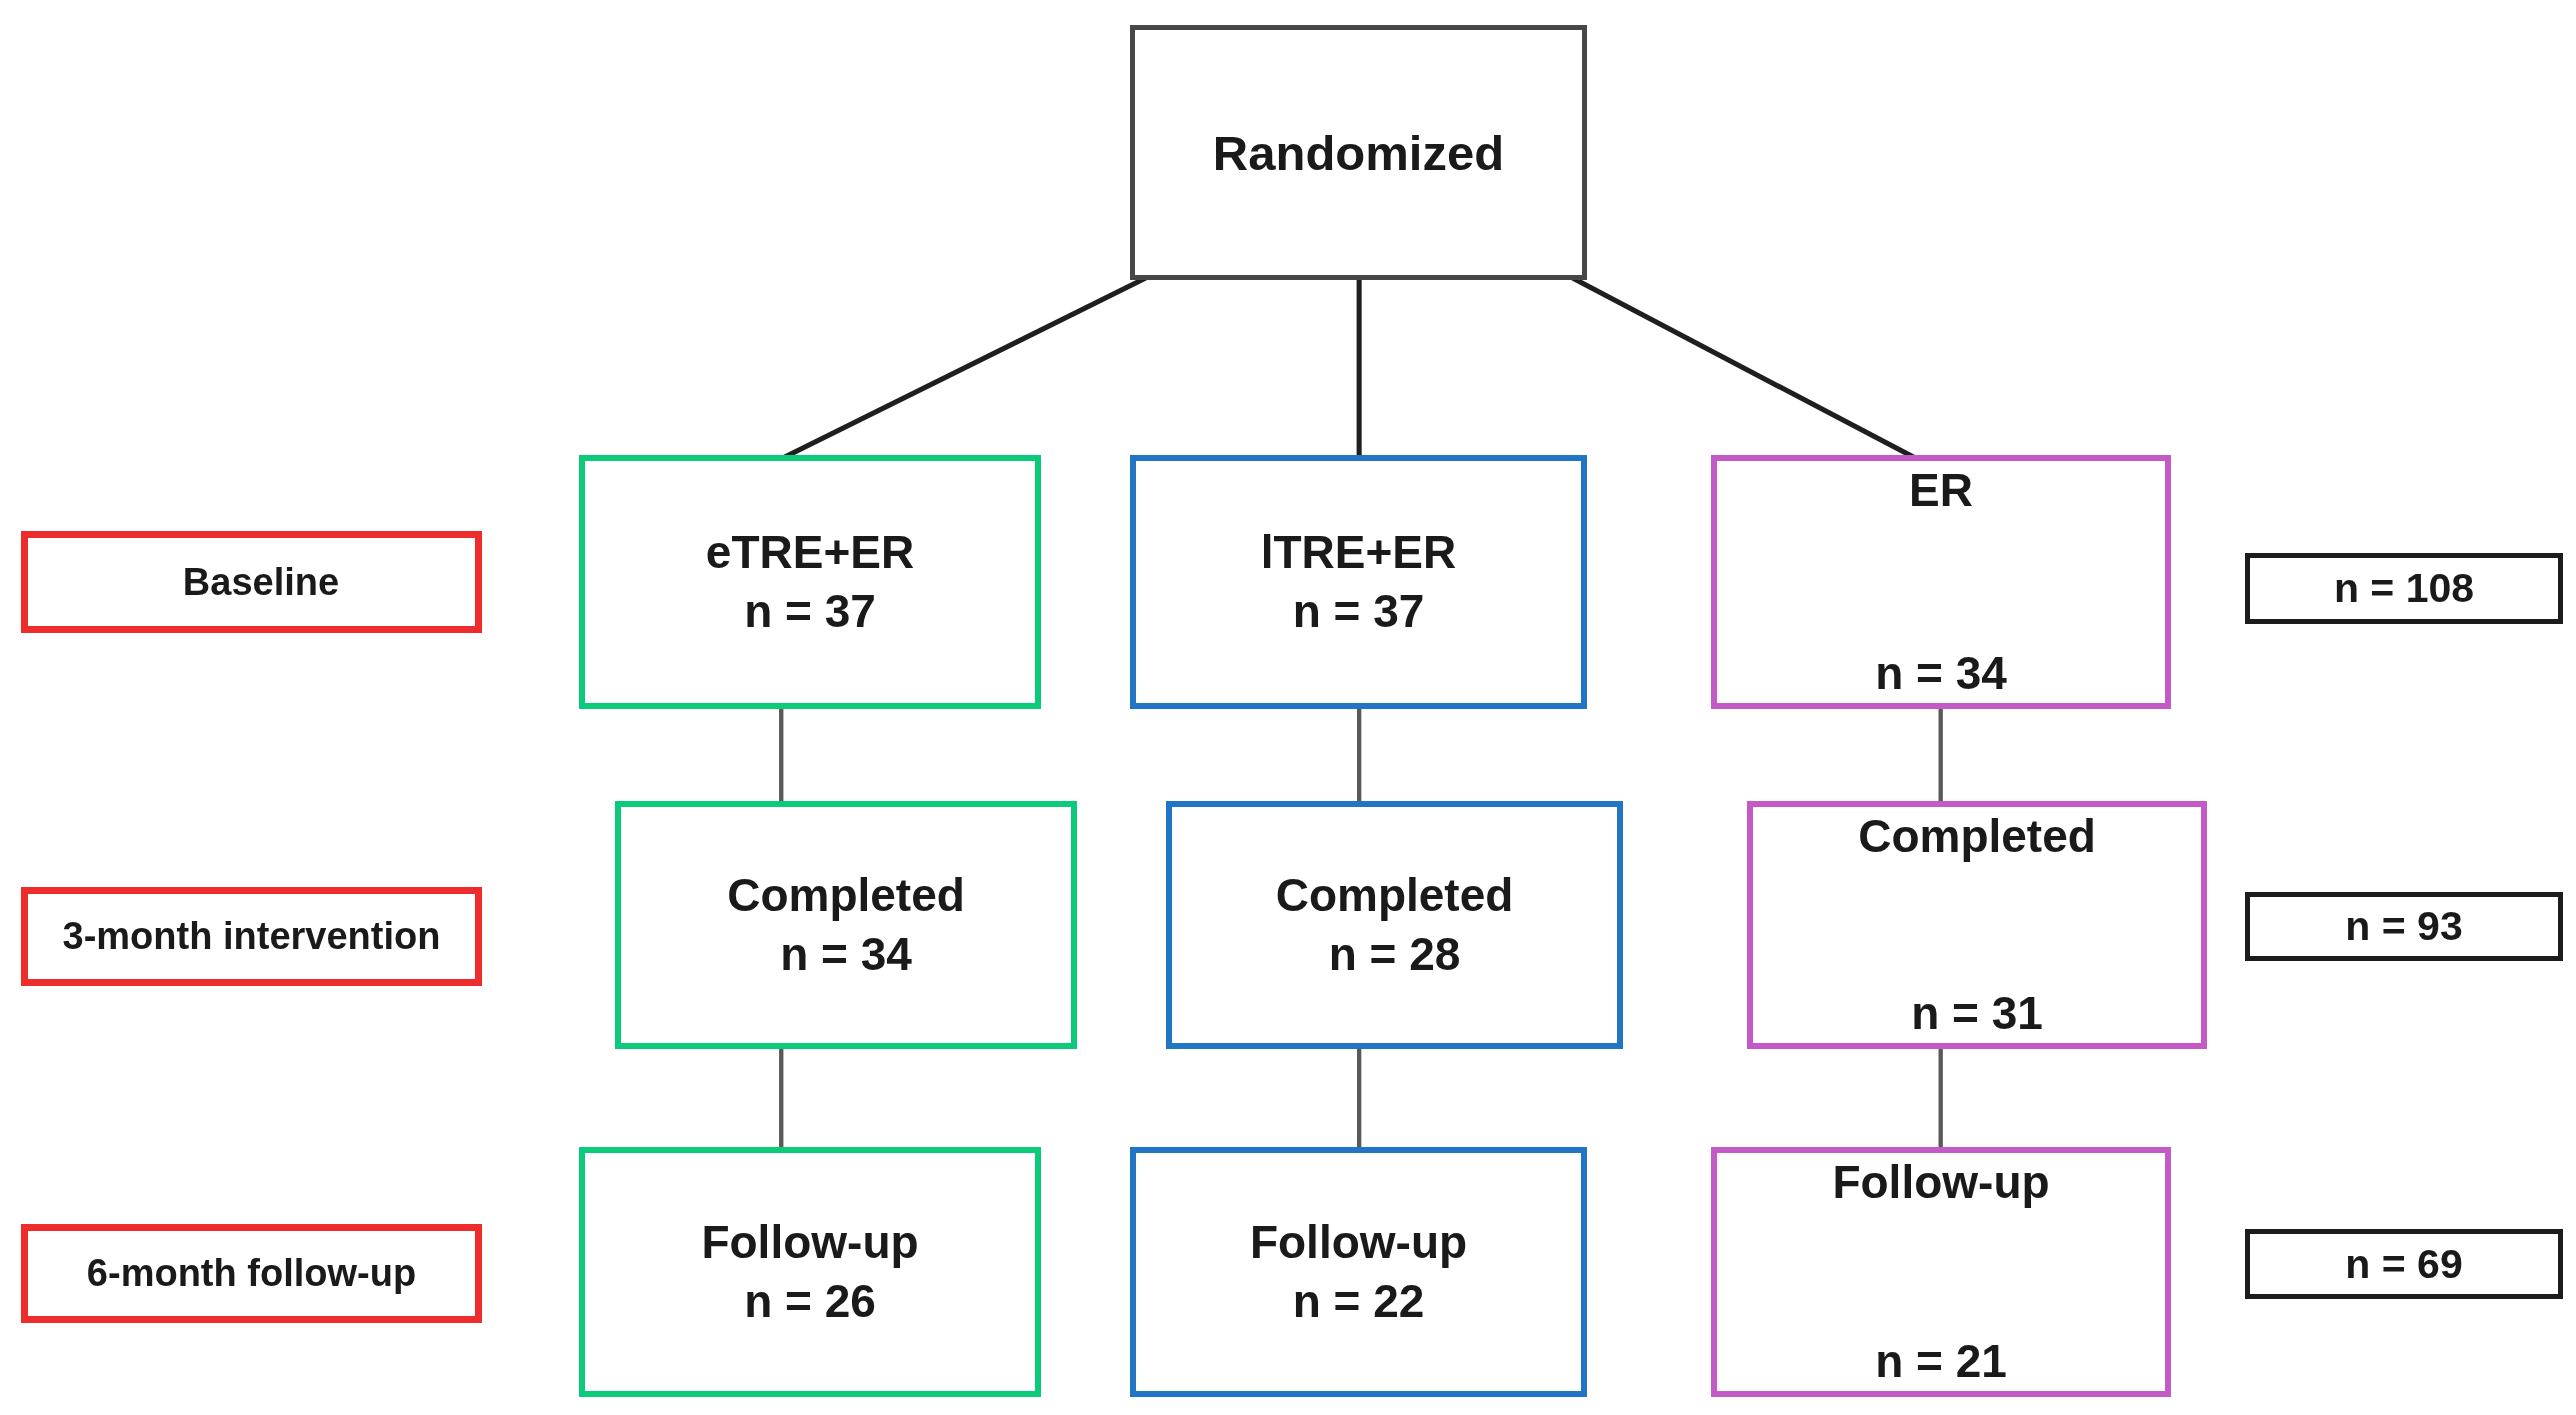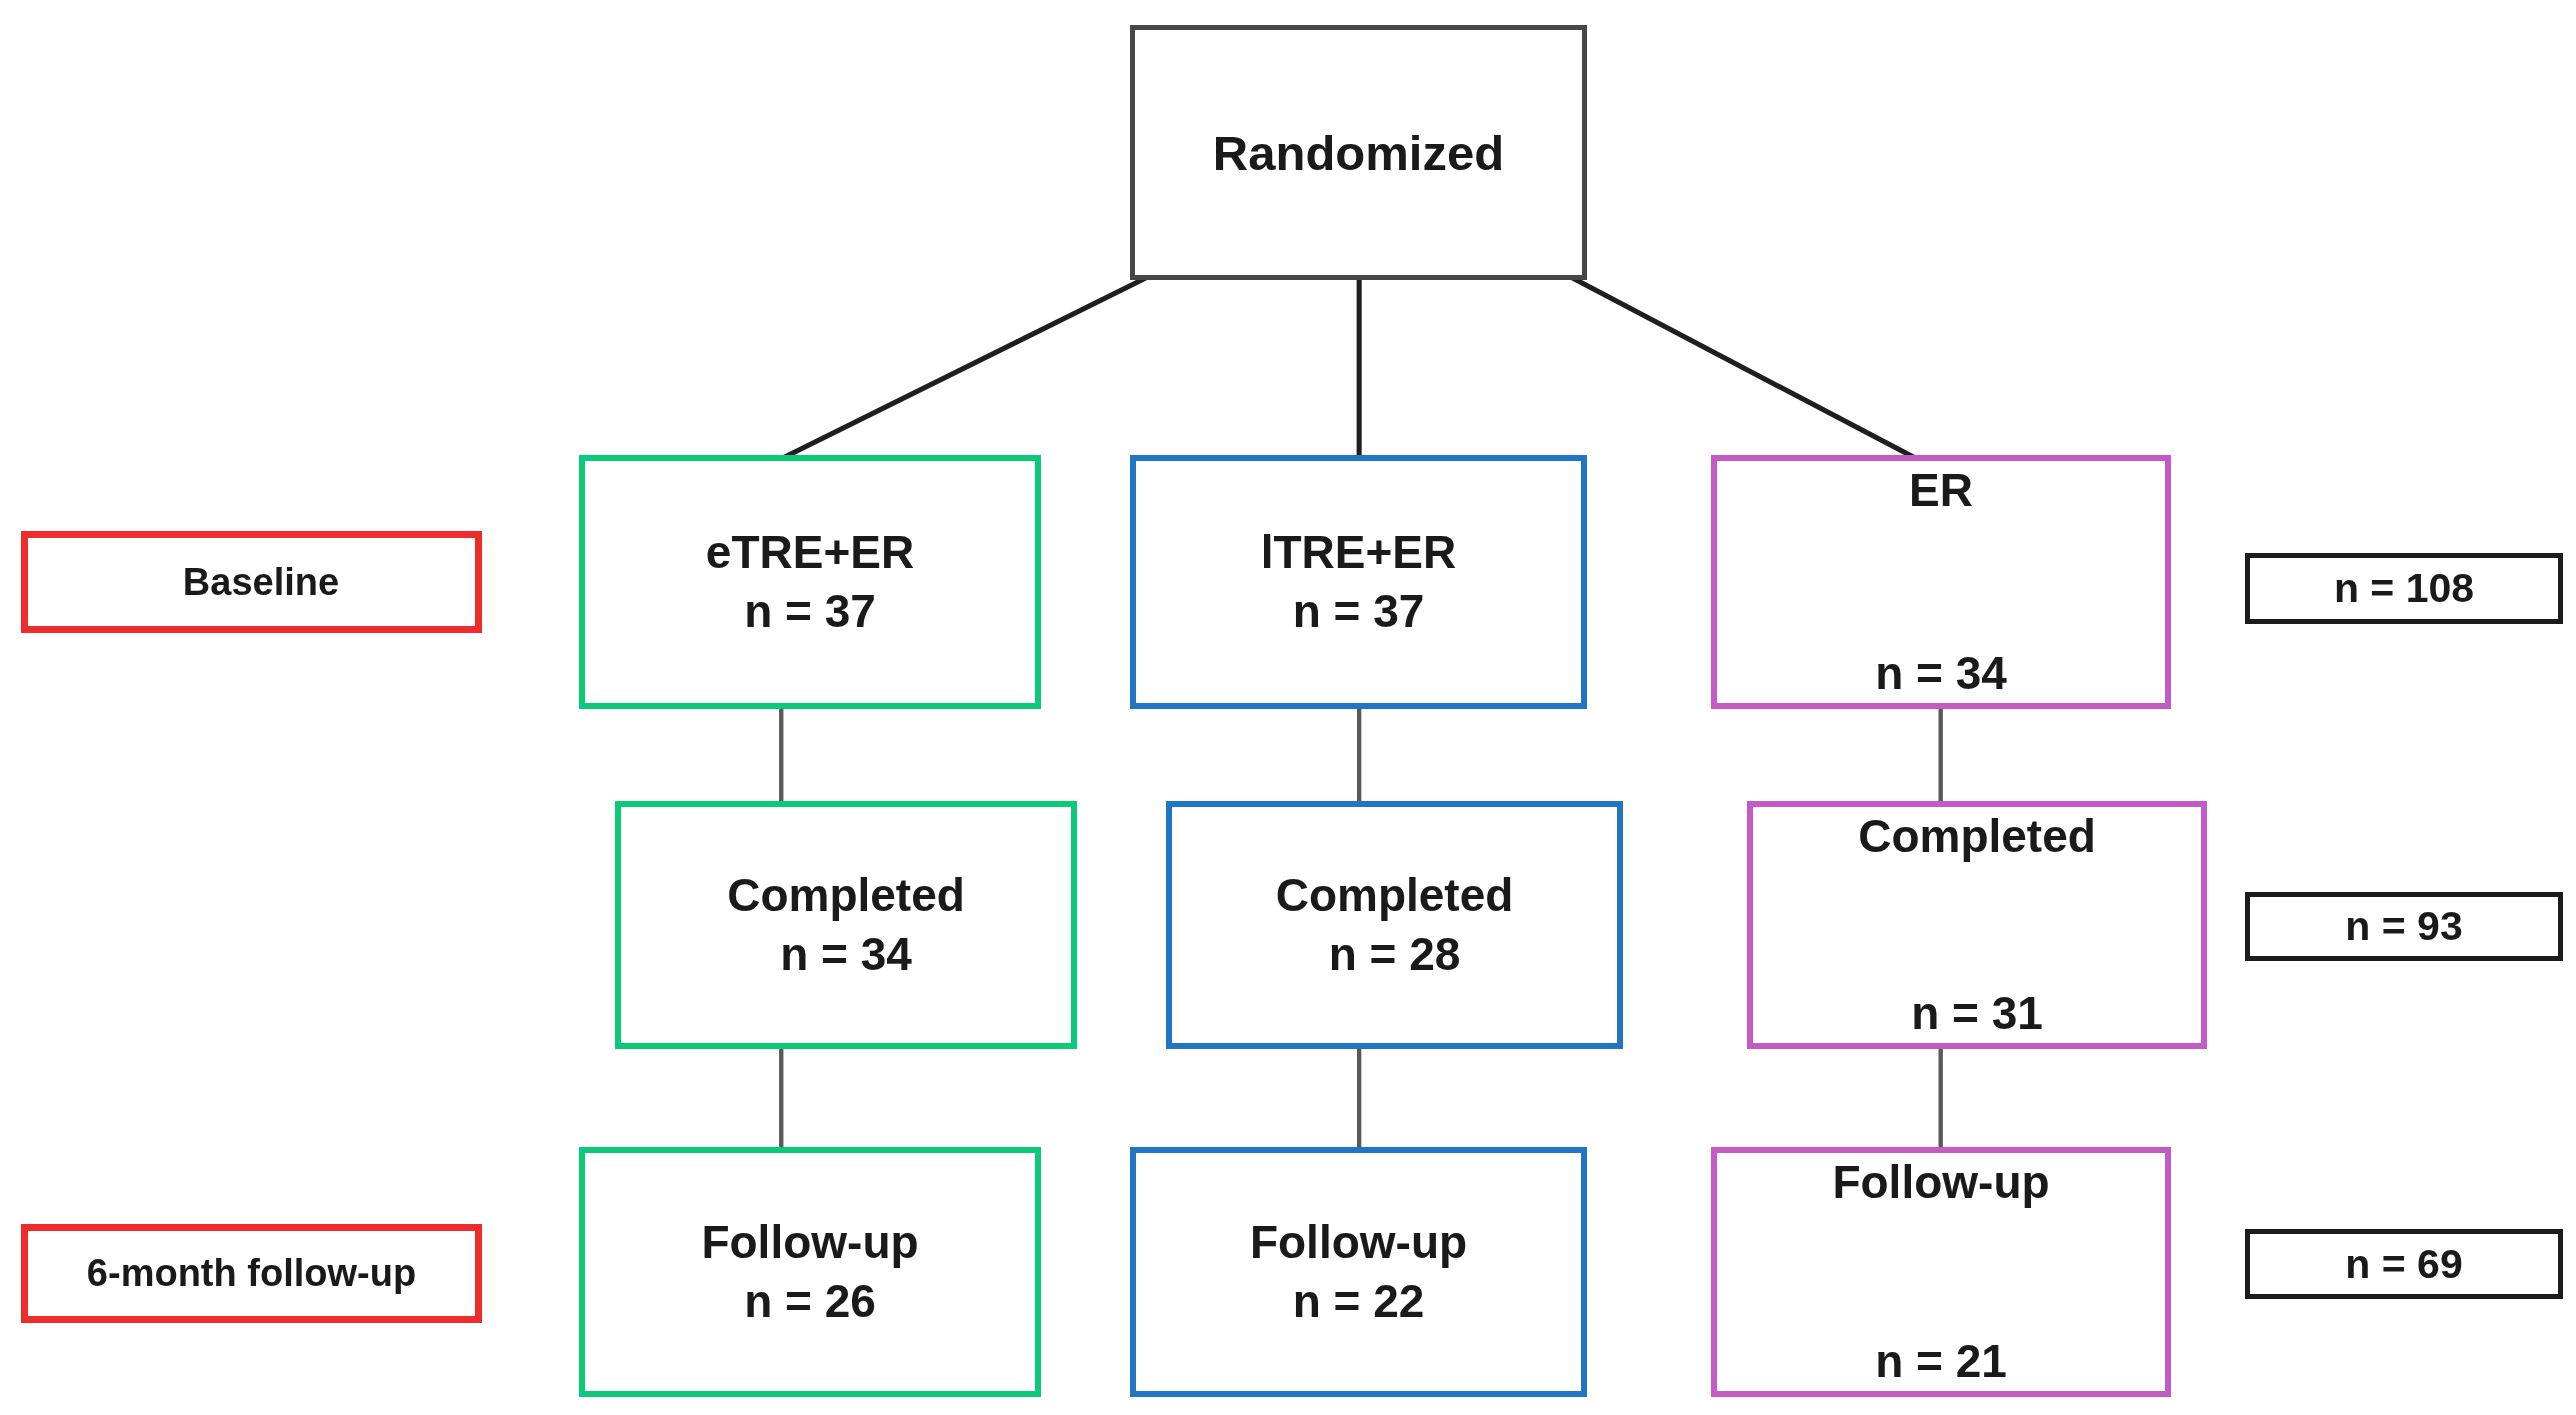--- a/index.html
+++ b/index.html
@@ -76,20 +76,23 @@
     <line x1="2673" y1="1443" x2="2673" y2="1584" stroke="#595959" stroke-width="6"></line>
   </svg>
 
   <div class="box root">
     <span class="txt">Randomized</span>
   </div>
 
   <div class="box stage-label stage-0" style="border-color: rgb(238, 44, 44); padding-left: 19px;">
     <span class="txt">Baseline</span>
   </div>
+  <div class="box stage-label stage-1" style="border-color: rgb(238, 44, 44);">
+    <span class="txt">3-month intervention</span>
+  </div>
   <div class="box stage-label stage-2" style="border-color: rgb(238, 44, 44);">
     <span class="txt">6-month follow-up</span>
   </div>
 
   <div class="box total-box total-0">
     <span class="txt">n = 108</span>
   </div>
   <div class="box total-box total-1">
     <span class="txt">n = 93</span>
   </div>

